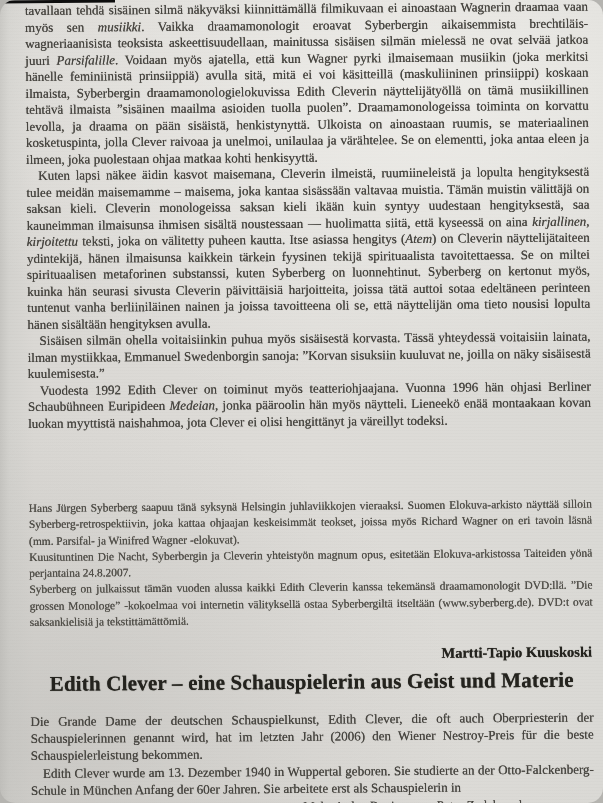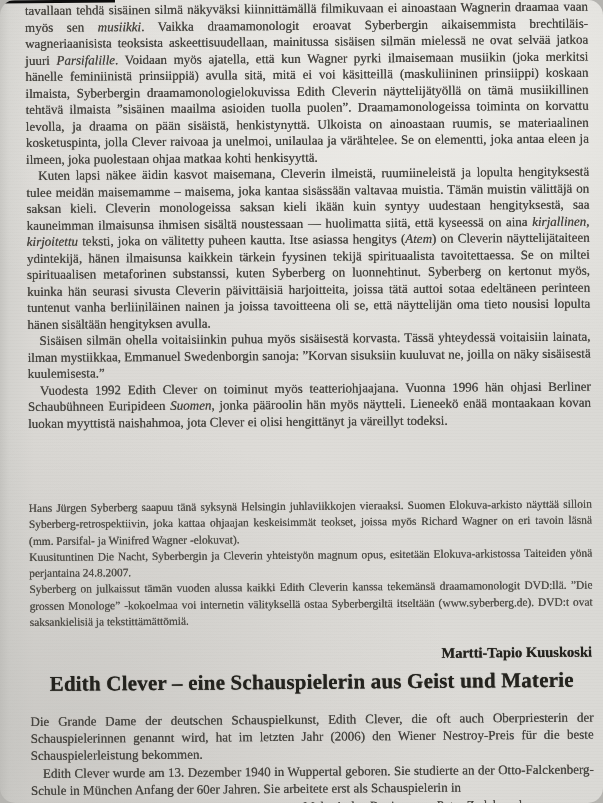--- a/index.html
+++ b/index.html
@@ -51,21 +51,21 @@
 <div class="page">
   <div class="edge-bar"></div>
 
   <div class="content">
 
     <section class="body-fi scan-text">
 
     <p>tavallaan tehdä sisäinen silmä näkyväksi kiinnittämällä filmikuvaan ei ainoastaan Wagnerin draamaa vaan myös sen <em>musiikki</em>. Vaikka draamamonologit eroavat Syberbergin aikaisemmista brechtiläis-wagneriaanisista teoksista askeettisuudellaan, mainitussa sisäisen silmän mielessä ne ovat selvää jatkoa juuri <em>Parsifalille</em>. Voidaan myös ajatella, että kun Wagner pyrki ilmaisemaan musiikin (joka merkitsi hänelle feminiinistä prinsiippiä) avulla sitä, mitä ei voi käsitteillä (maskuliininen prinsiippi) koskaan ilmaista, Syberbergin draamamonologielokuvissa Edith Cleverin näyttelijätyöllä on tämä musiikillinen tehtävä ilmaista ”sisäinen maailma asioiden tuolla puolen”. Draamamonologeissa toiminta on korvattu levolla, ja draama on pään sisäistä, henkistynyttä. Ulkoista on ainoastaan ruumis, se materiaalinen kosketuspinta, jolla Clever raivoaa ja unelmoi, unilaulaa ja värähtelee. Se on elementti, joka antaa eleen ja ilmeen, joka puolestaan ohjaa matkaa kohti henkisyyttä.</p>
         <p class="indent">Kuten lapsi näkee äidin kasvot maisemana, Cleverin ilmeistä, ruumiineleistä ja lopulta hengityksestä tulee meidän maisemamme – maisema, joka kantaa sisässään valtavaa muistia. Tämän muistin välittäjä on saksan kieli. Cleverin monologeissa saksan kieli ikään kuin syntyy uudestaan hengityksestä, saa kauneimman ilmaisunsa ihmisen sisältä noustessaan — huolimatta siitä, että kyseessä on aina <em>kirjallinen</em>, <em>kirjoitettu</em> teksti, joka on välitetty puheen kautta. Itse asiassa hengitys (<em>Atem</em>) on Cleverin näyttelijätaiteen ydintekijä, hänen ilmaisunsa kaikkein tärkein fyysinen tekijä spirituaalista tavoitettaessa. Se on miltei spirituaalisen metaforinen substanssi, kuten Syberberg on luonnehtinut. Syberberg on kertonut myös, kuinka hän seurasi sivusta Cleverin päivittäisiä harjoitteita, joissa tätä auttoi sotaa edeltäneen perinteen tuntenut vanha berliiniläinen nainen ja joissa tavoitteena oli se, että näyttelijän oma tieto nousisi lopulta hänen sisältään hengityksen avulla.</p>
         <p class="indent">Sisäisen silmän ohella voitaisiinkin puhua myös sisäisestä korvasta. Tässä yhteydessä voitaisiin lainata, ilman mystiikkaa, Emmanuel Swedenborgin sanoja: ”Korvan sisuksiin kuuluvat ne, joilla on näky sisäisestä kuulemisesta.”</p>
-        <p class="indent">Vuodesta 1992 Edith Clever on toiminut myös teatteriohjaajana. Vuonna 1996 hän ohjasi Berliner Schaubühneen Euripideen <em>Suomen</em>, jonka pääroolin hän myös näytteli. Lieneekö enää montaakaan kovan luokan myyttistä naishahmoa, jota Clever ei olisi hengittänyt ja väreillyt todeksi.</p>
+        <p class="indent">Vuodesta 1992 Edith Clever on toiminut myös teatteriohjaajana. Vuonna 1996 hän ohjasi Berliner Schaubühneen Euripideen <em>Medeian</em>, jonka pääroolin hän myös näytteli. Lieneekö enää montaakaan kovan luokan myyttistä naishahmoa, jota Clever ei olisi hengittänyt ja väreillyt todeksi.</p>
       </section>
 
     <section class="footnotes scan-text">
 
     <p>Hans Jürgen Syberberg saapuu tänä syksynä Helsingin juhlaviikkojen vieraaksi. Suomen Elokuva-arkisto näyttää silloin Syberberg-retrospektiivin, joka kattaa ohjaajan keskeisimmät teokset, joissa myös Richard Wagner on eri tavoin läsnä (mm. Parsifal- ja Winifred Wagner -elokuvat).</p>
         <p>Kuusituntinen Die Nacht, Syberbergin ja Cleverin yhteistyön magnum opus, esitetään Elokuva-arkistossa Taiteiden yönä perjantaina 24.8.2007.</p>
         <p>Syberberg on julkaissut tämän vuoden alussa kaikki Edith Cleverin kanssa tekemänsä draamamonologit DVD:llä. ”Die grossen Monologe” -kokoelmaa voi internetin välityksellä ostaa Syberbergiltä itseltään (www.syberberg.de). DVD:t ovat saksankielisiä ja tekstittämättömiä.</p>
       </section>
 
     <div class="author">Martti-Tapio Kuuskoski</div>

